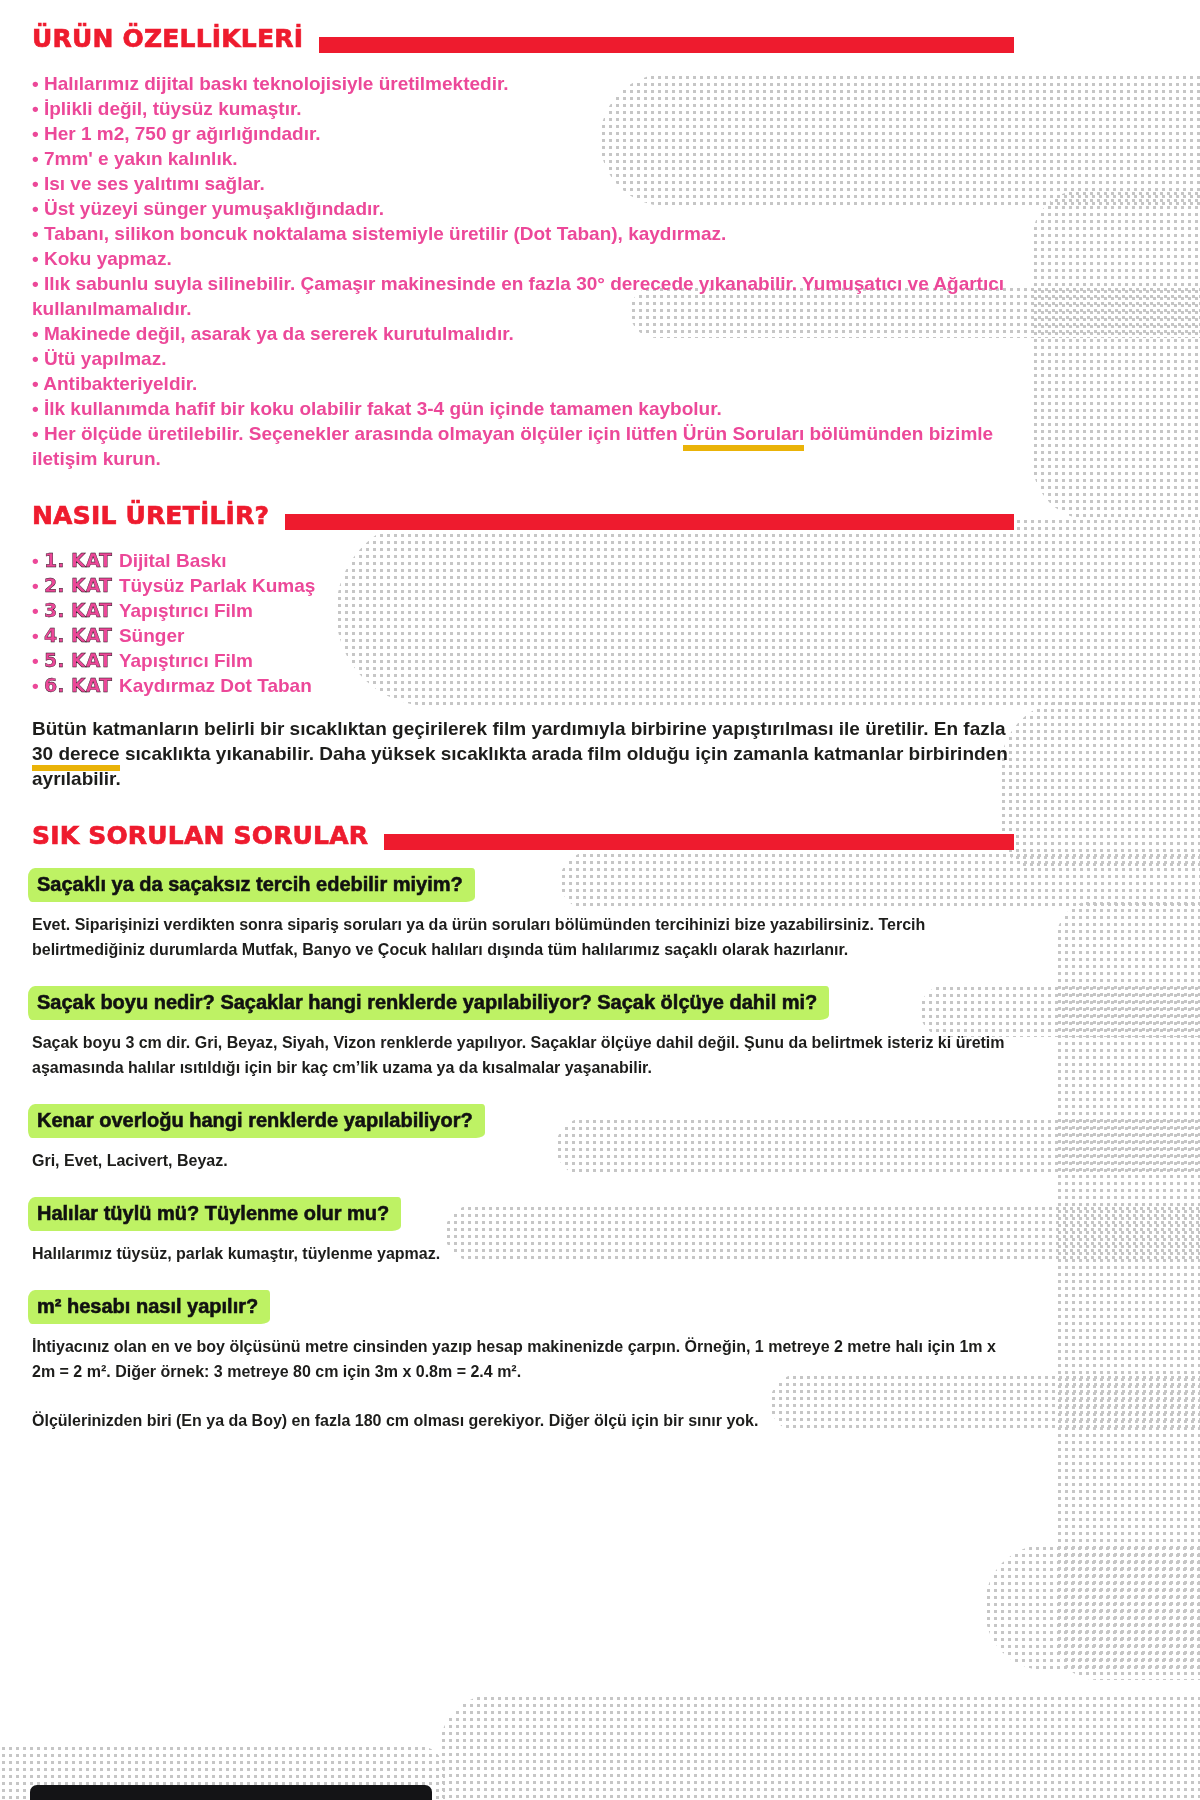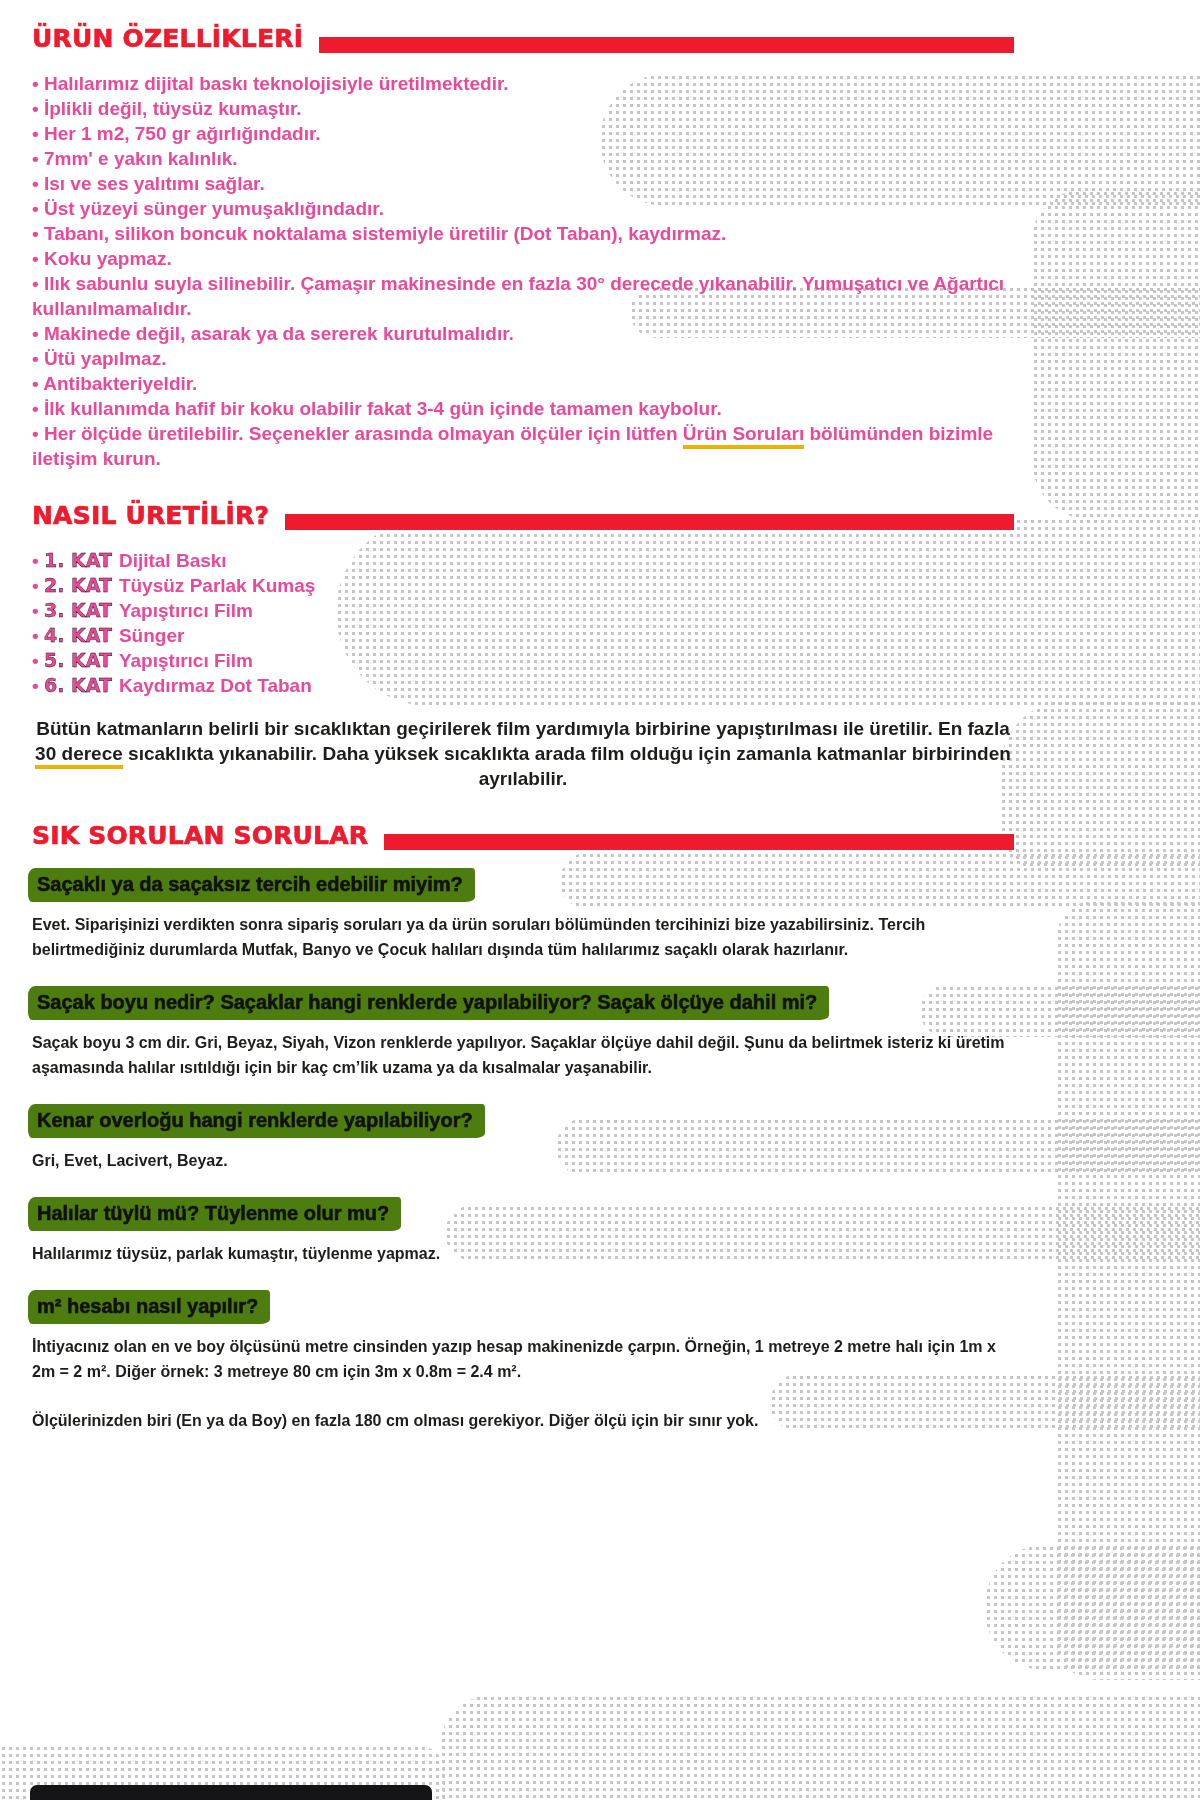--- a/index.html
+++ b/index.html
@@ -48,28 +48,28 @@
   }
   ul.bullets li::before{content:"•  ";}
 
   .section{margin-bottom:30px;}
   .kat-list li{line-height:27px;}
   .kat-label{
     font-family:"DejaVu Sans", sans-serif;
     -webkit-text-stroke:0.4px #111;
     margin-right:7px;
   }
-  .para{margin:18px 0 0 0;font-size:19px;font-weight:700;line-height:25px;text-align:center;}
-  .underline{border-bottom:4px solid #eab308;padding-bottom:1px;}
+  .para{margin:18px 0 0 0;font-size:19px;font-weight:700;line-height:25px;}
+  .underline{border-bottom:6px solid #eab308;padding-bottom:1px;}
 
   .faq-item{margin-bottom:24px;}
   .faq-q{margin:0 0 10px 0;}
   .hl{
     display:inline-block;
-    background:#4d7c0f;
+    background:#bef264;
     font-size:20px;font-weight:700;color:#111;
     -webkit-text-stroke:0.55px #111;
     padding:5px 12px 6px 9px;
     margin-left:-4px;
     border-radius:7px 3px 9px 4px / 9px 4px 5px 8px;
   }
   .faq-a{margin:0;font-size:16px;font-weight:700;line-height:25px;}
 
   .bottom-bar{
     position:absolute;z-index:2;left:30px;bottom:0;width:402px;height:15px;

